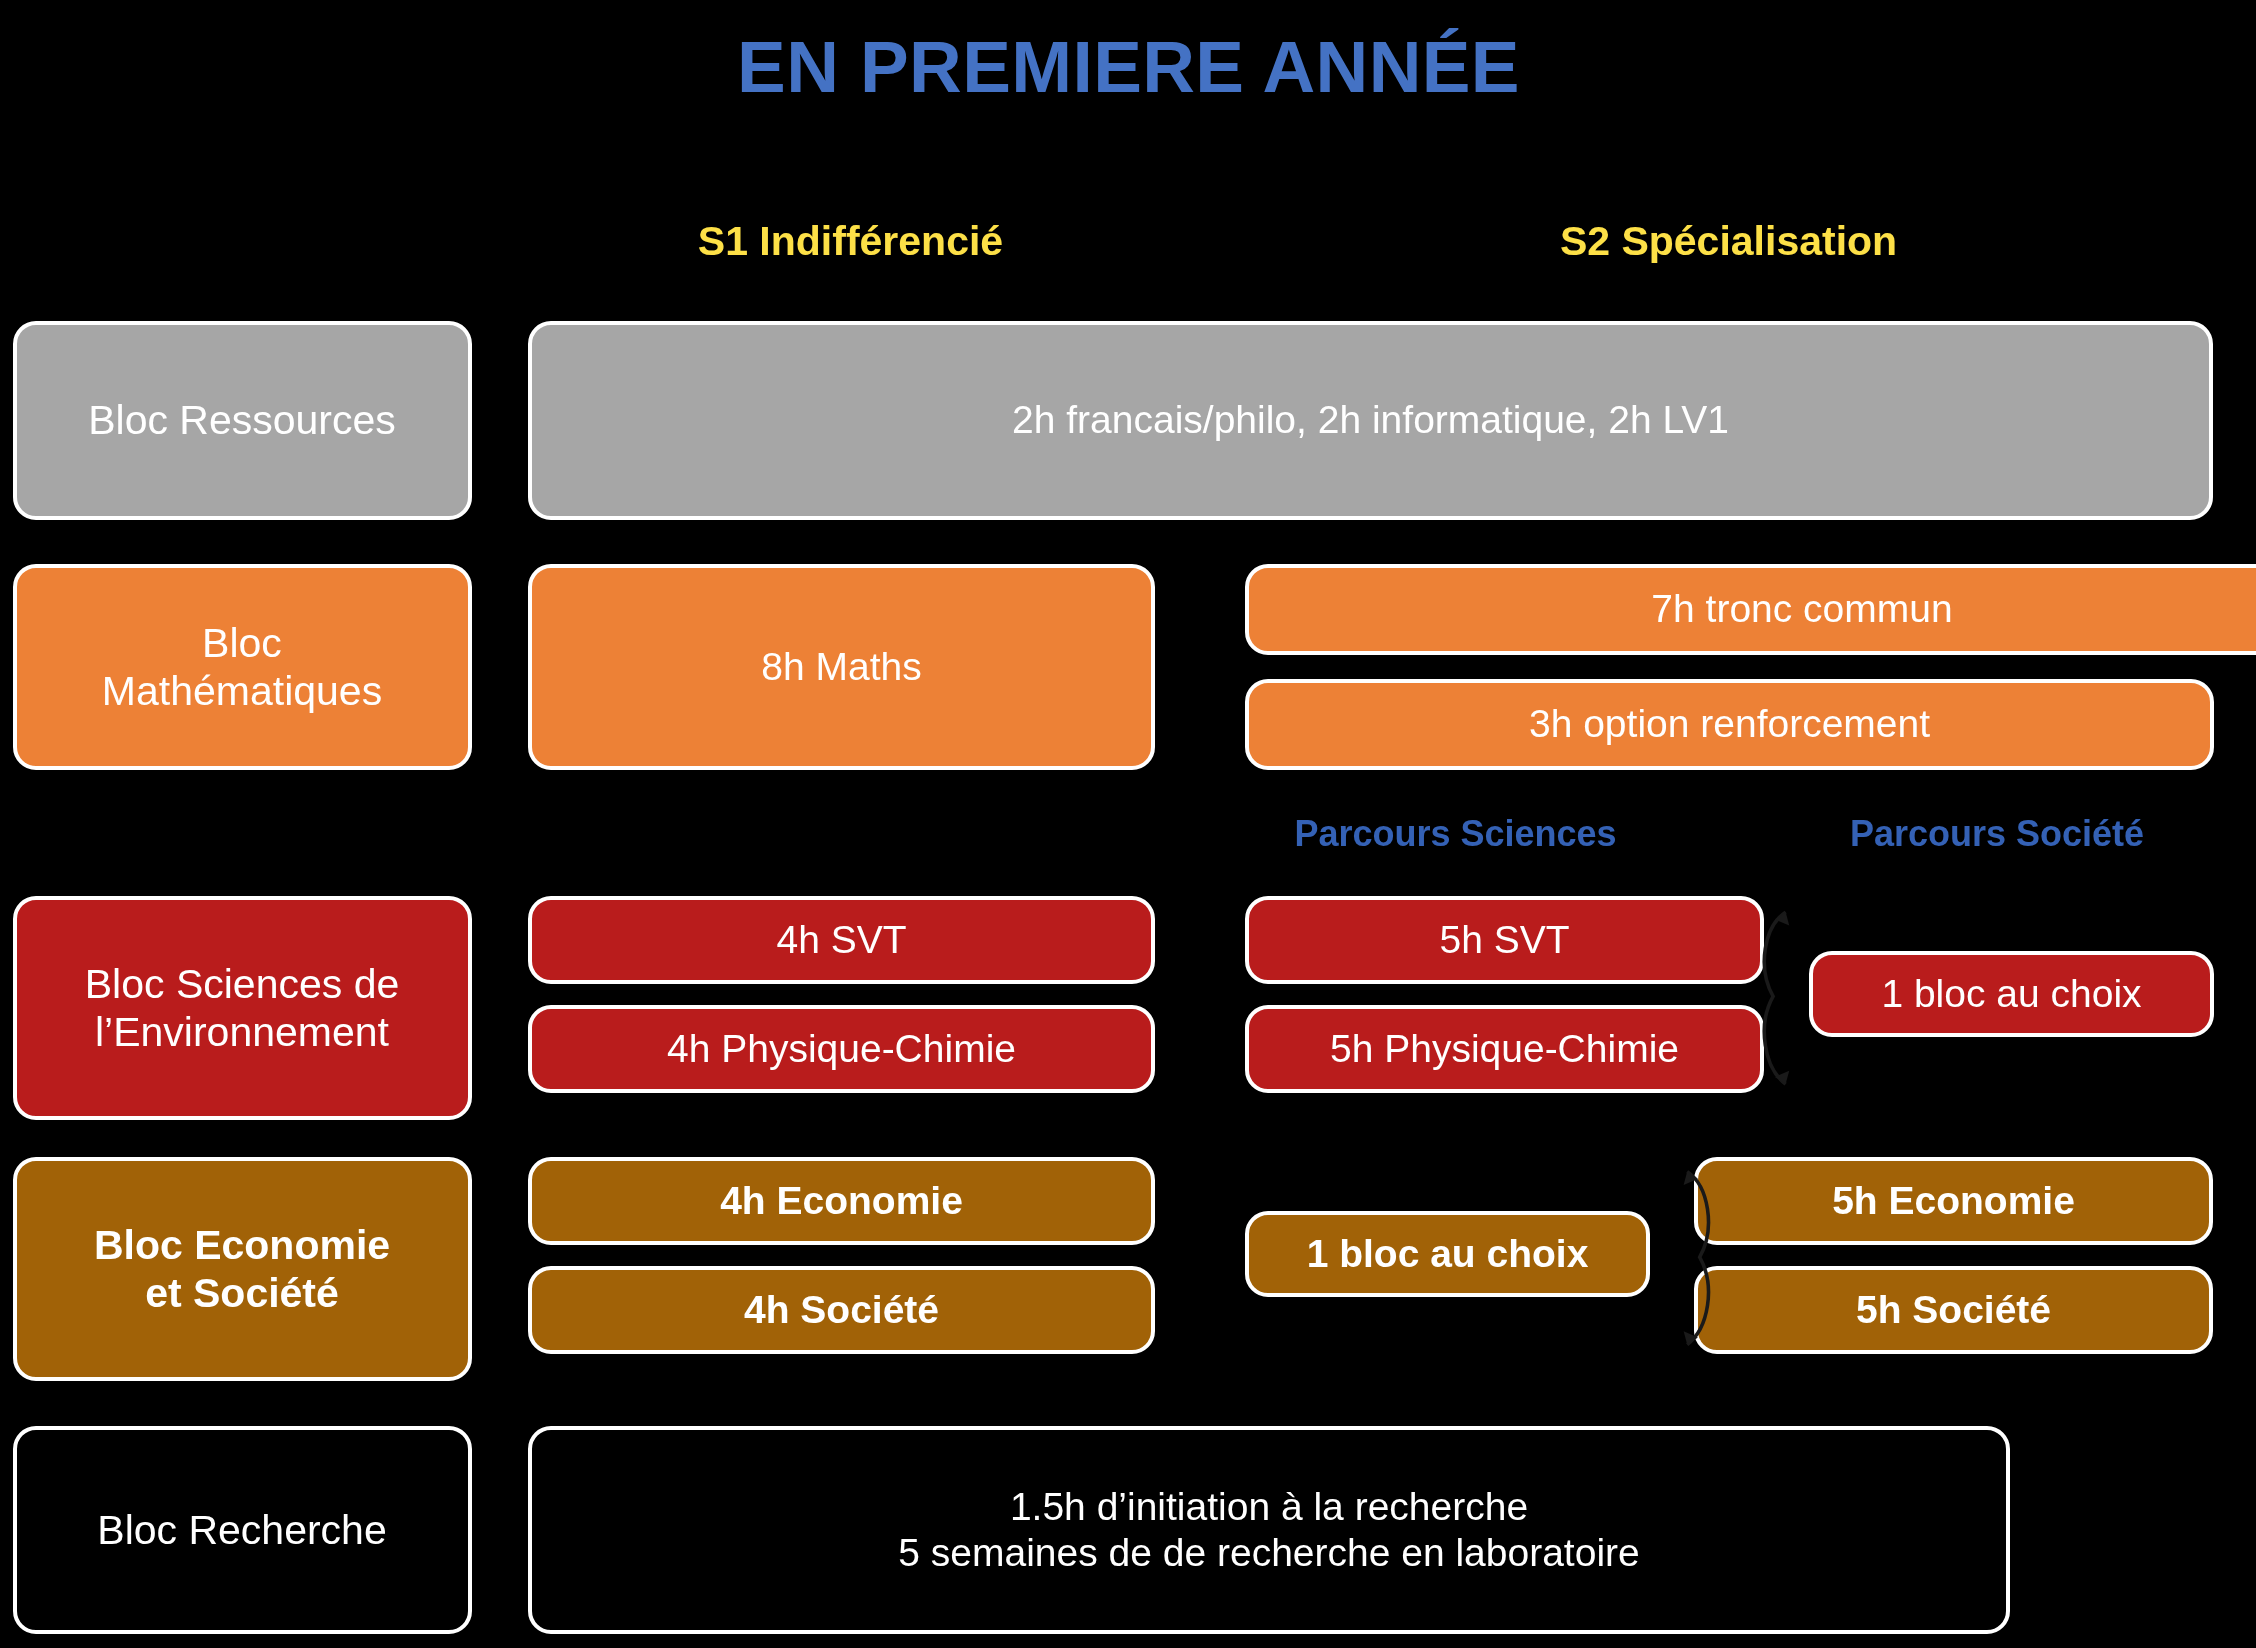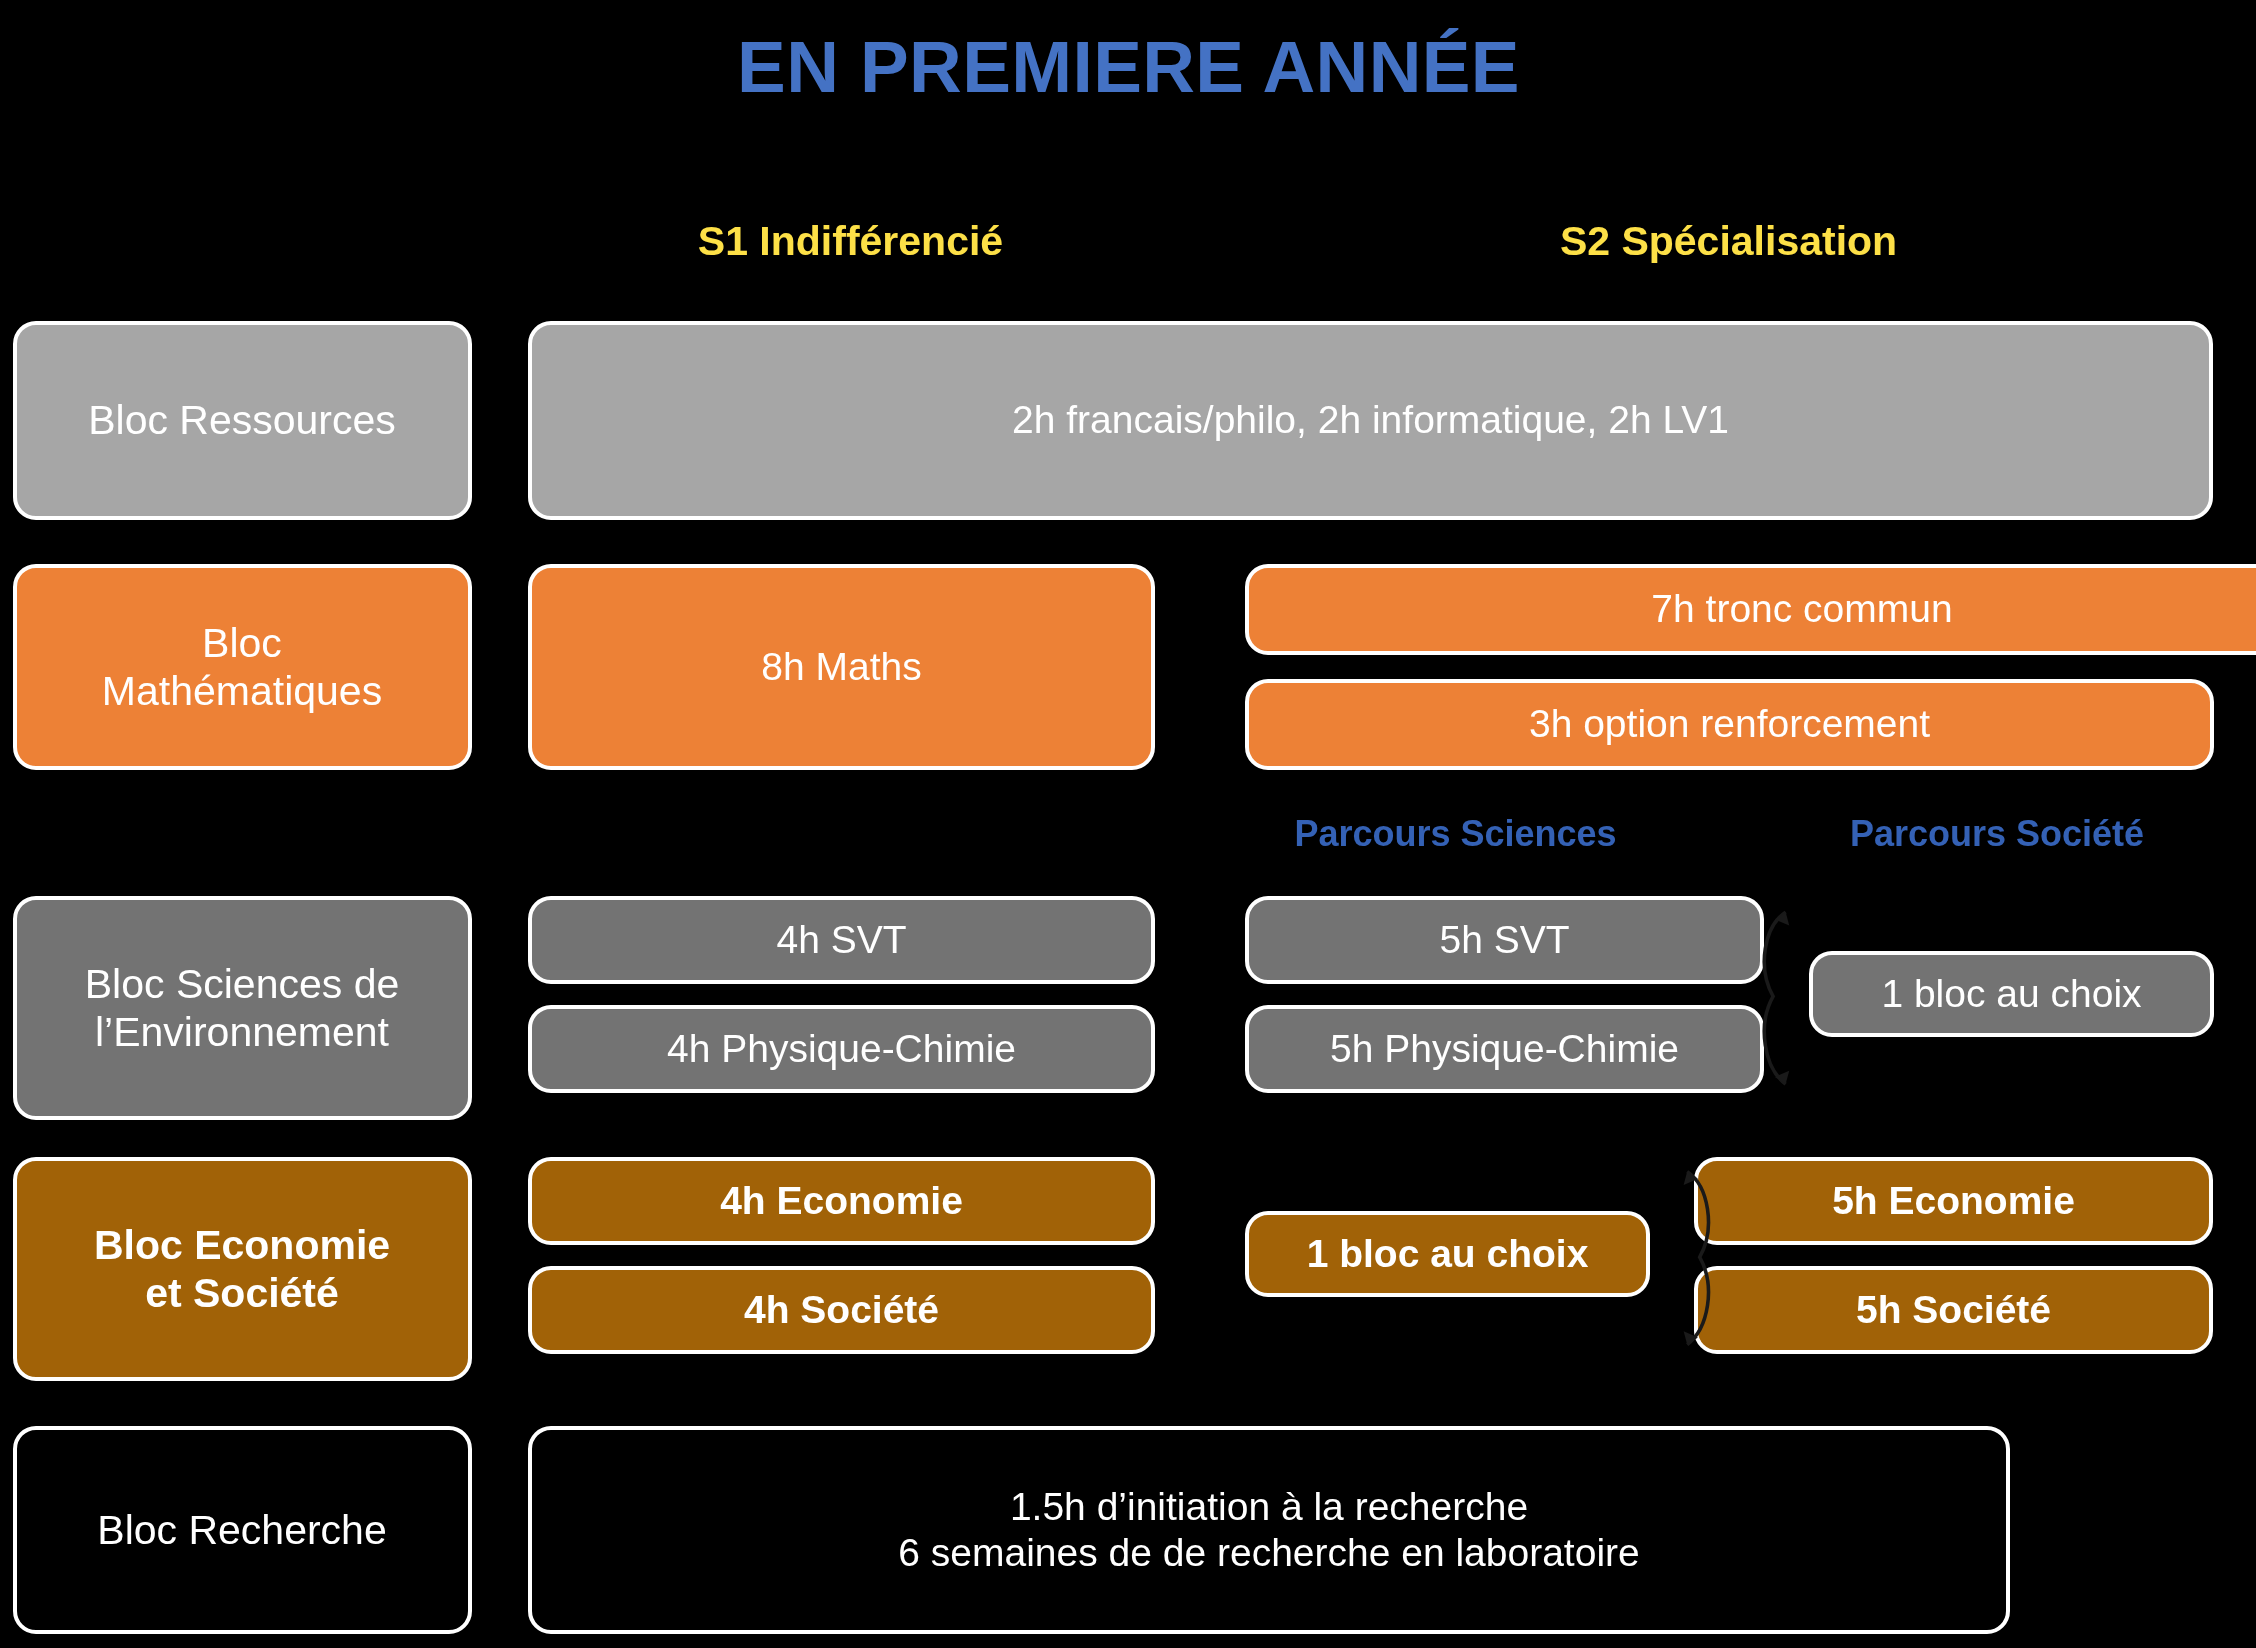--- a/index.html
+++ b/index.html
@@ -68,21 +68,21 @@
     justify-content: center;
     text-align: center;
     color: #ffffff;
     font-size: 39px;
     line-height: 1.18;
     padding: 3.6px 12.5px;
   }
   .box.label-box { font-size: 41px; }
   .fill-gray   { background: #A6A6A6; }
   .fill-orange { background: #ED8136; }
-  .fill-green  { background: #737373; }
+  .fill-green  { background: #b91c1c; }
   .fill-blue   { background: #a16207; font-weight: bold; }
   .fill-black  { background: #000000; }
 
   .box-text { display: block; }
   .box-text .line { display: block; }
 
   
   #box-label-ressources { left: 12.5px;  top: 321px; width: 459px; height: 199px; }
   #box-ressources-wide  { left: 528px; top: 321px; width: 1685px; height: 199px; }
 
@@ -211,18 +211,18 @@
     <path d="M 72 18 L 84 26 L 68 33 Z" fill="#1a1a1a"></path>
     <path d="M 72 212 L 84 204 L 68 197 Z" fill="#1a1a1a"></path>
   </svg>
 
   <div class="box label-box fill-black" id="box-label-recherche">
     <span class="box-text">Bloc Recherche</span>
   </div>
   <div class="box fill-black" id="box-recherche-wide">
     <span class="box-text">
       <span class="line">1.5h d’initiation à la recherche</span>
-      <span class="line">6 semaines de de recherche en laboratoire</span>
+      <span class="line">5 semaines de de recherche en laboratoire</span>
     </span>
   </div>
 
 </div>
 
 
 </body></html>

